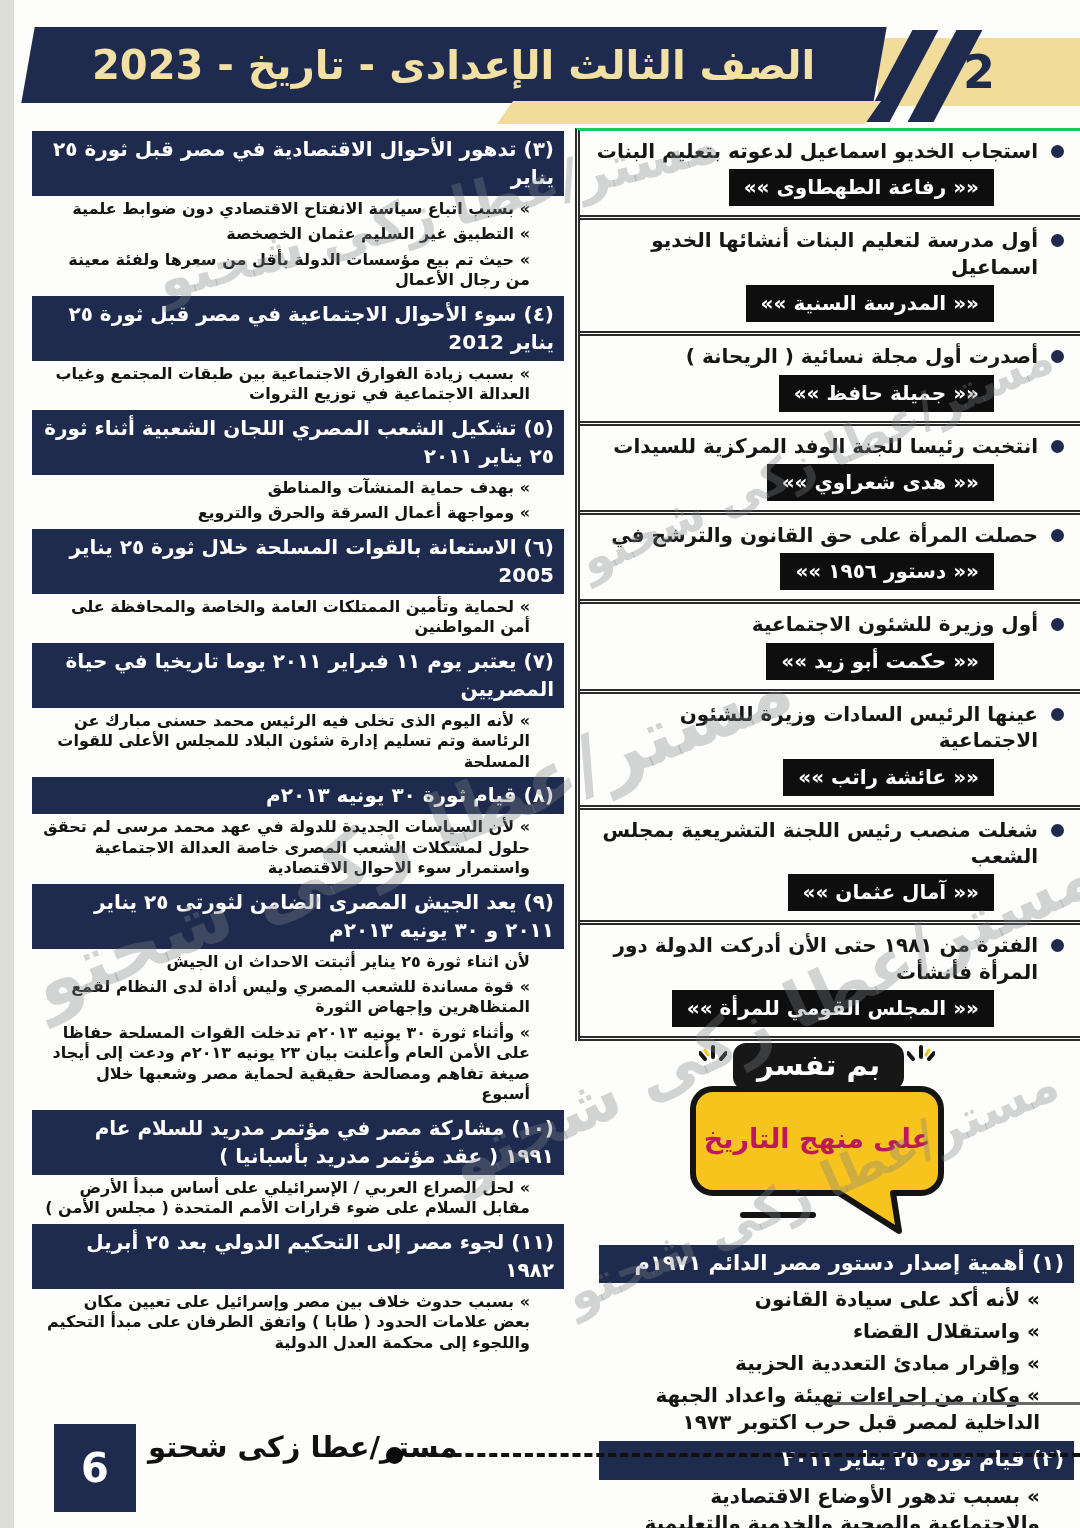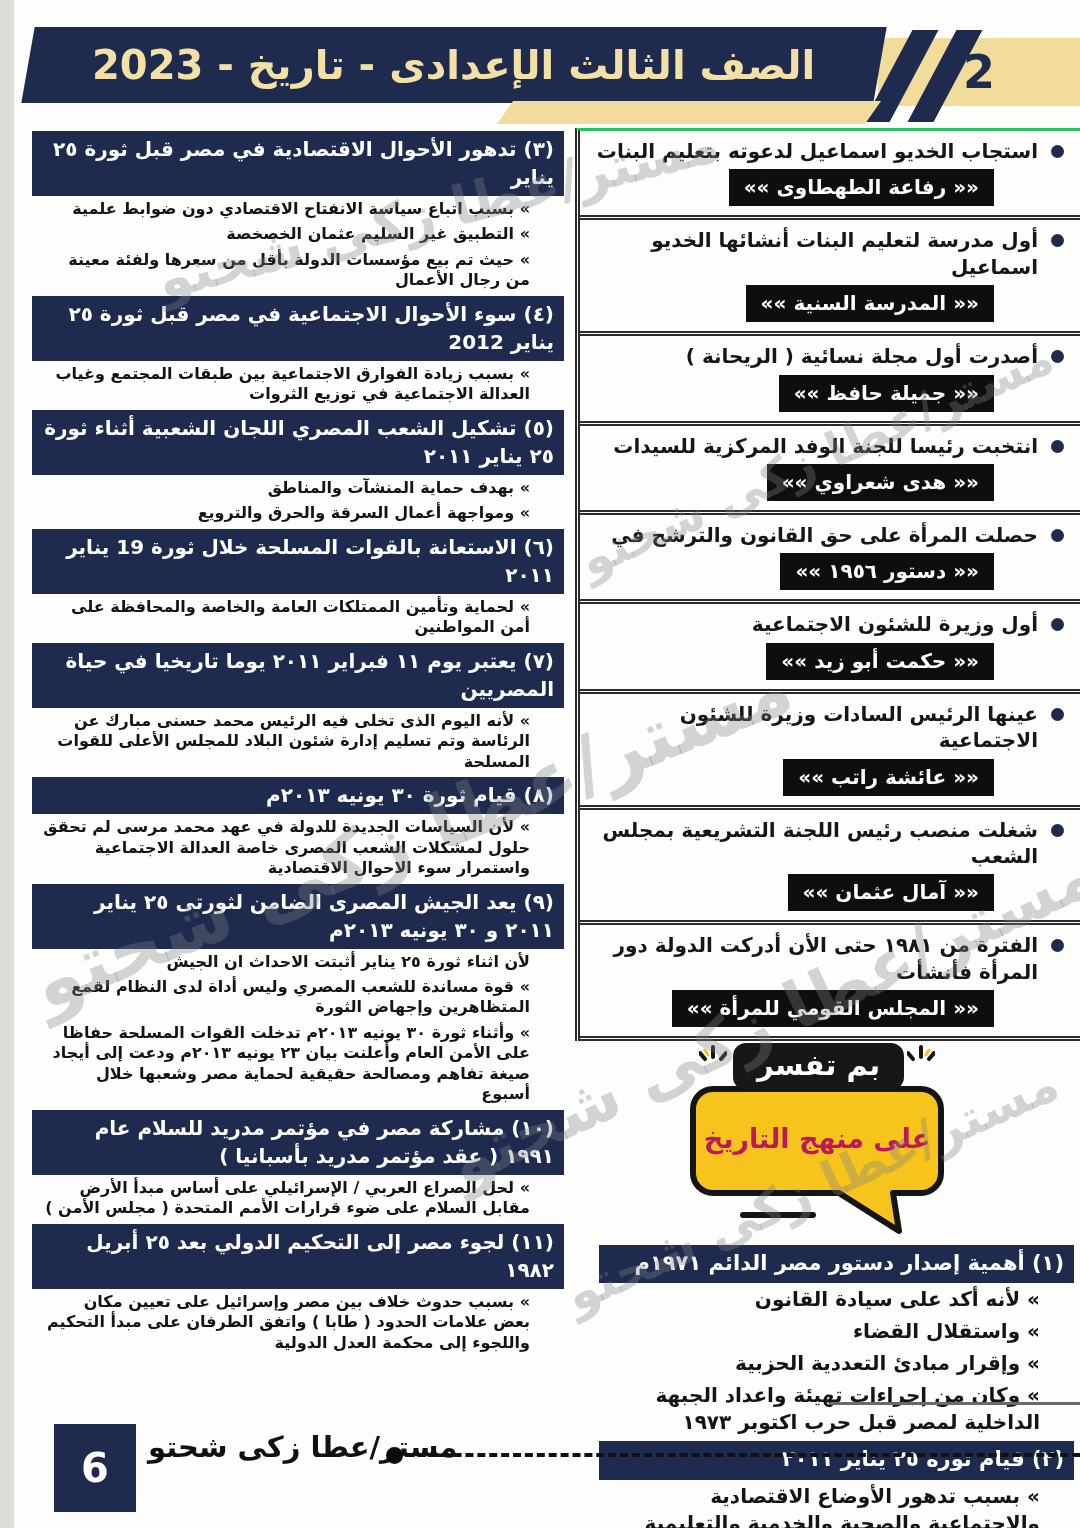--- a/index.html
+++ b/index.html
@@ -95,21 +95,21 @@
     <div class="sec">
       <div class="sec-h">(٤) سوء الأحوال الاجتماعية في مصر قبل ثورة ٢٥ يناير 2012</div>
       <div class="pt">» بسبب زيادة الفوارق الاجتماعية بين طبقات المجتمع وغياب العدالة الاجتماعية في توزيع الثروات</div>
     </div>
     <div class="sec">
       <div class="sec-h">(٥) تشكيل الشعب المصري اللجان الشعبية  أثناء ثورة ٢٥ يناير ٢٠١١</div>
       <div class="pt">»   بهدف حماية المنشآت والمناطق</div>
       <div class="pt">»   ومواجهة أعمال السرقة والحرق والترويع</div>
     </div>
     <div class="sec">
-      <div class="sec-h">(٦) الاستعانة بالقوات المسلحة خلال ثورة 19 يناير ٢٠١١</div>
+      <div class="sec-h">(٦) الاستعانة بالقوات المسلحة خلال ثورة ٢٥ يناير 2005</div>
       <div class="pt">»   لحماية وتأمين الممتلكات العامة والخاصة والمحافظة على أمن المواطنين</div>
     </div>
     <div class="sec">
       <div class="sec-h">(٧) يعتبر يوم ١١ فبراير ٢٠١١ يوما تاريخيا في حياة المصريين</div>
       <div class="pt">»   لأنه اليوم الذى تخلى فيه الرئيس محمد حسنى مبارك عن الرئاسة وتم تسليم إدارة شئون البلاد للمجلس الأعلى للقوات المسلحة</div>
     </div>
     <div class="sec">
       <div class="sec-h">(٨) قيام ثورة ٣٠ يونيه ٢٠١٣م</div>
       <div class="pt">»   لأن السياسات الجديدة للدولة في عهد محمد مرسى لم تحقق حلول لمشكلات الشعب المصرى خاصة العدالة الاجتماعية واستمرار سوء الاحوال الاقتصادية</div>
     </div>

